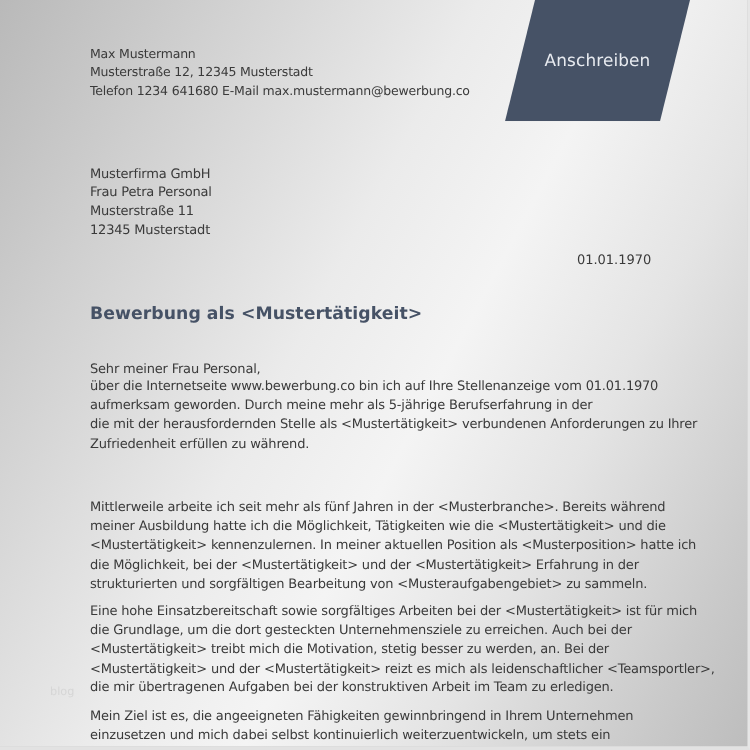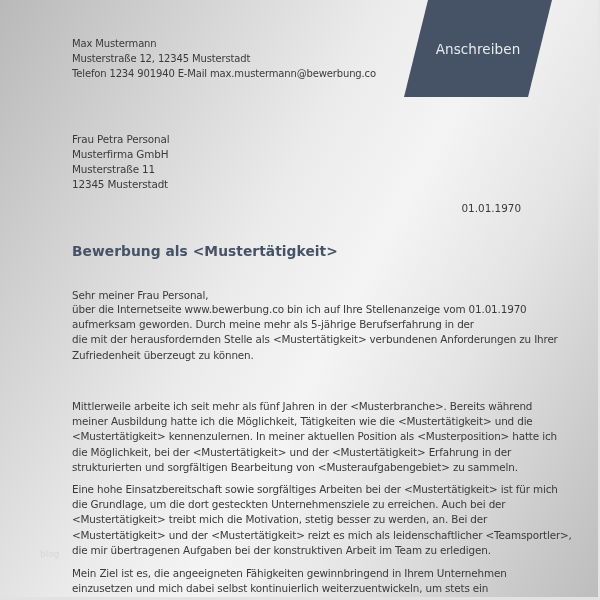--- a/index.html
+++ b/index.html
@@ -110,44 +110,44 @@
     }
   </style>
 </head>
 <body>
 
 <div class="page">
 
   <div class="sender">
     <div>Max Mustermann</div>
     <div>Musterstraße 12, 12345 Musterstadt</div>
-    <div>Telefon 1234 901940 E-Mail max.mustermann@bewerbung.co</div>
+    <div>Telefon 1234 641680 E-Mail max.mustermann@bewerbung.co</div>
   </div>
 
   <div class="tag-shape"></div>
   <div class="tag-label">Anschreiben</div>
 
   <div class="recipient">
+    <div>Musterfirma GmbH</div>
     <div>Frau Petra Personal</div>
-    <div>Musterfirma GmbH</div>
     <div>Musterstraße 11</div>
     <div>12345 Musterstadt</div>
   </div>
 
   <div class="date">01.01.1970</div>
 
   <div class="subject">Bewerbung als &lt;Mustertätigkeit&gt;</div>
 
   <div class="salutation">Sehr meiner Frau Personal,</div>
 
   <div class="para p1">
     <span class="ln">über die Internetseite www.bewerbung.co bin ich auf Ihre Stellenanzeige vom 01.01.1970</span>
     <span class="ln">aufmerksam geworden. Durch meine mehr als 5-jährige Berufserfahrung in der</span>
     <span class="ln">die mit der herausfordernden Stelle als &lt;Mustertätigkeit&gt; verbundenen Anforderungen zu Ihrer</span>
-    <span class="ln">Zufriedenheit überzeugt zu können.</span>
+    <span class="ln">Zufriedenheit erfüllen zu während.</span>
   </div>
 
   <div class="para p2">
     <span class="ln">Mittlerweile arbeite ich seit mehr als fünf Jahren in der &lt;Musterbranche&gt;. Bereits während</span>
     <span class="ln">meiner Ausbildung hatte ich die Möglichkeit, Tätigkeiten wie die &lt;Mustertätigkeit&gt; und die</span>
     <span class="ln">&lt;Mustertätigkeit&gt; kennenzulernen. In meiner aktuellen Position als &lt;Musterposition&gt; hatte ich</span>
     <span class="ln">die Möglichkeit, bei der &lt;Mustertätigkeit&gt; und der &lt;Mustertätigkeit&gt; Erfahrung in der</span>
     <span class="ln">strukturierten und sorgfältigen Bearbeitung von &lt;Musteraufgabengebiet&gt; zu sammeln.</span>
   </div>
 

